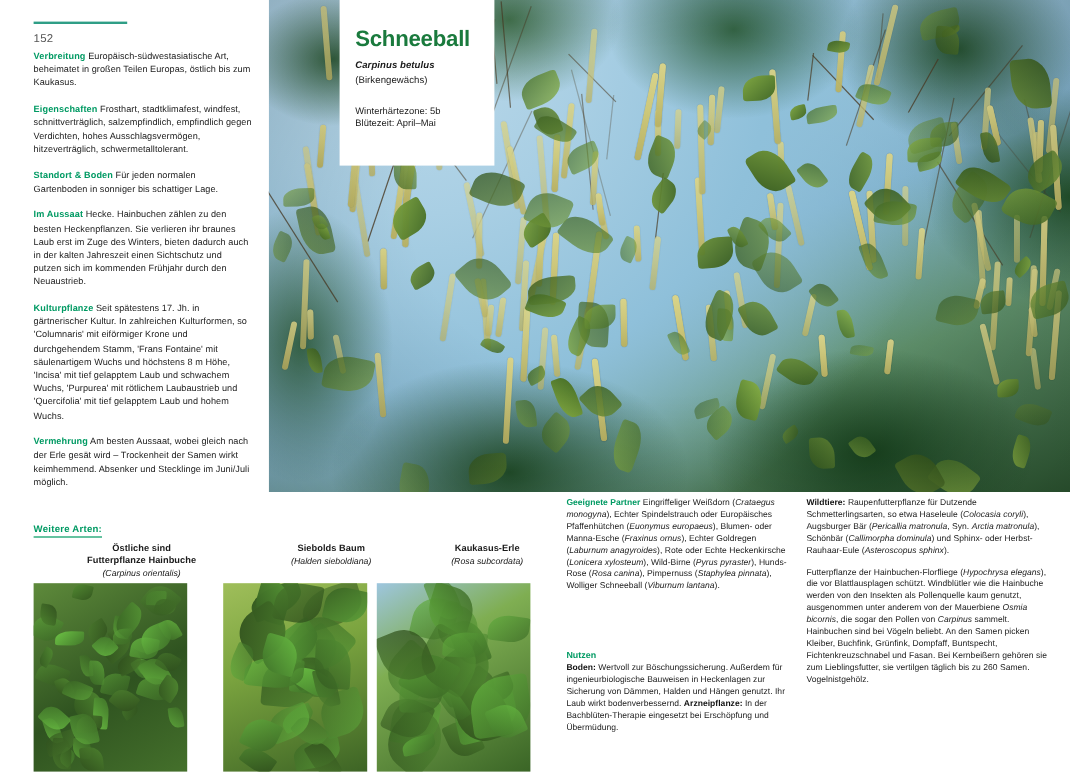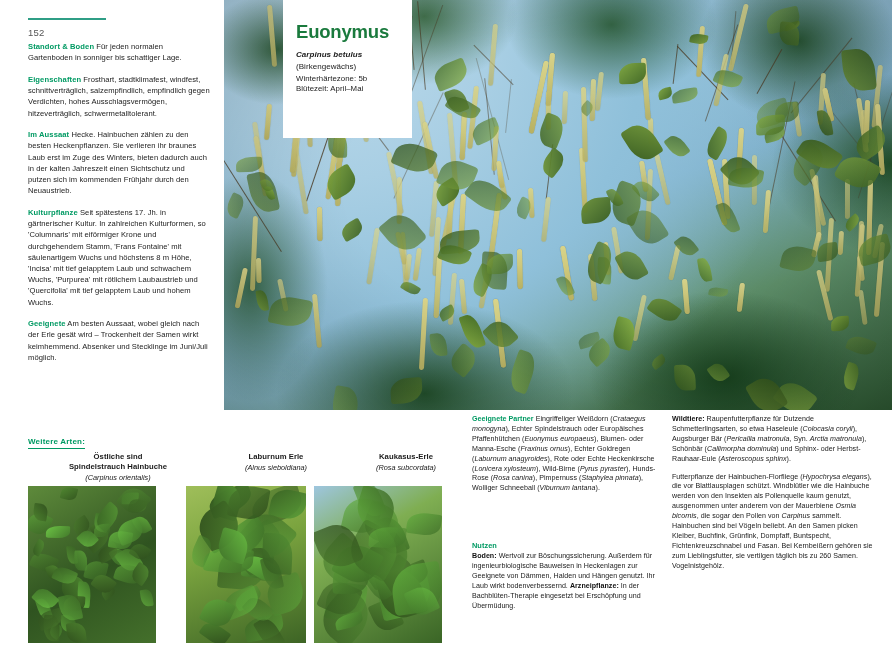--- a/index.html
+++ b/index.html
@@ -63,21 +63,21 @@
 
   
   .card {
     position:absolute; left:283px; top:0; width:129px; height:138px;
     background:#ffffff; z-index:5;
     padding:22px 0 0 13px;
   }
   .card h1 { font-size:18.5px; font-weight:bold; color:#1a7a3d; letter-spacing:-.2px; line-height:20px; }
   .card .sci { font-size:8px; font-style:italic; font-weight:bold; margin-top:8px; letter-spacing:.05px; }
   .card .fam { font-size:8px; margin-top:2.5px; letter-spacing:.05px; }
-  .card .meta { margin-top:3px; }
+  .card .meta { margin-top:17px; }
   .card .meta div { font-size:7.8px; line-height:10.5px; letter-spacing:.05px; }
 
   
   .bottom { position:absolute; left:0; top:414px; width:892px; height:234px; }
 
   .weitere { position:absolute; left:28px; top:16px; }
   .weitere span {
     font-size:8px; font-weight:bold; color:#009a63;
     border-bottom:1px solid #009a63; padding-bottom:1.5px; letter-spacing:.2px;
   }
@@ -363,57 +363,58 @@
           <div class="leaf" style="width: 13.0343px; height: 10.3565px; left: 36.0981px; top: 180.156px; transform: rotate(62.4252deg); background: linear-gradient(140deg, rgb(135, 175, 68), rgb(68, 107, 37)); opacity: 0.65;"></div>
           <div class="leaf" style="width: 18.6945px; height: 8.73776px; left: 484.815px; top: 287.556px; transform: rotate(190.392deg); background: linear-gradient(140deg, rgb(132, 171, 66), rgb(66, 105, 36)); opacity: 0.51;"></div>
           <div class="leaf" style="width: 40.9086px; height: 27.4004px; left: 170.103px; top: 143.556px; transform: rotate(202.548deg); background: linear-gradient(140deg, rgb(92, 126, 46), rgb(46, 80, 26)); opacity: 0.75;"></div>
           <div class="leaf" style="width: 36.6172px; height: 25.3742px; left: 102.858px; top: 393.179px; transform: rotate(280.148deg); background: linear-gradient(140deg, rgb(137, 177, 69), rgb(69, 108, 37)); opacity: 0.57;"></div>
           <div class="leaf" style="width: 34.0274px; height: 19.8069px; left: 505.459px; top: 167.986px; transform: rotate(188.993deg); background: linear-gradient(140deg, rgb(122, 160, 61), rgb(61, 99, 34)); opacity: 0.73;"></div>
         </div>
       <div class="vign"></div>
     </div>
 
     <div class="card">
-      <h1>Euonymus</h1>
+      <h1>Schneeball</h1>
       <div class="sci">Carpinus betulus</div>
       <div class="fam">(Birkengewächs)</div>
       <div class="meta">
         <div>Winterhärtezone: 5b</div>
         <div>Blütezeit: April–Mai</div>
       </div>
     </div>
 
     <div class="left-col">
       <div class="rule"></div>
       <div class="folio">152</div>
       <div id="left-sections">
+          <p class="para"><span class="lbl">Verbreitung</span><span> Europäisch-südwestasiatische Art, beheimatet in großen Teilen Europas, östlich bis zum Kaukasus.</span></p>
+          <p class="para"><span class="lbl">Eigenschaften</span><span> Frosthart, stadtklimafest, windfest, schnittverträglich, salzempfindlich, empfindlich gegen Verdichten, hohes Ausschlagsvermögen, hitzeverträglich, schwermetalltolerant.</span></p>
           <p class="para"><span class="lbl">Standort &amp; Boden</span><span> Für jeden normalen Gartenboden in sonniger bis schattiger Lage.</span></p>
-          <p class="para"><span class="lbl">Eigenschaften</span><span> Frosthart, stadtklimafest, windfest, schnittverträglich, salzempfindlich, empfindlich gegen Verdichten, hohes Ausschlagsvermögen, hitzeverträglich, schwermetalltolerant.</span></p>
           <p class="para"><span class="lbl">Im Aussaat</span><span> Hecke. Hainbuchen zählen zu den besten Heckenpflanzen. Sie verlieren ihr braunes Laub erst im Zuge des Winters, bieten dadurch auch in der kalten Jahreszeit einen Sichtschutz und putzen sich im kommenden Frühjahr durch den Neuaustrieb.</span></p>
           <p class="para"><span class="lbl">Kulturpflanze</span><span> Seit spätestens 17. Jh. in gärtnerischer Kultur. In zahlreichen Kulturformen, so 'Columnaris' mit eiförmiger Krone und durchgehendem Stamm, 'Frans Fontaine' mit säulenartigem Wuchs und höchstens 8 m Höhe, 'Incisa' mit tief gelapptem Laub und schwachem Wuchs, 'Purpurea' mit rötlichem Laubaustrieb und 'Quercifolia' mit tief gelapptem Laub und hohem Wuchs.</span></p>
-          <p class="para"><span class="lbl">Geeignete</span><span> Am besten Aussaat, wobei gleich nach der Erle gesät wird – Trockenheit der Samen wirkt keimhemmend. Absenker und Stecklinge im Juni/Juli möglich.</span></p>
+          <p class="para"><span class="lbl">Vermehrung</span><span> Am besten Aussaat, wobei gleich nach der Erle gesät wird – Trockenheit der Samen wirkt keimhemmend. Absenker und Stecklinge im Juni/Juli möglich.</span></p>
         </div>
     </div>
   </div>
 
   <div class="bottom">
 
     <div class="weitere">
       <span>Weitere Arten:</span>
     </div>
 
     <div class="species" id="species-names">
         <div class="sp" style="left: 0px; width: 180px;">
           <div class="nm">Östliche sind</div>
-          <div class="nm">Spindelstrauch Hainbuche</div>
+          <div class="nm">Futterpflanze Hainbuche</div>
           <div class="sc">(Carpinus orientalis)</div>
         </div>
         <div class="sp" style="left: 188px; width: 120px;">
-          <div class="nm">Laburnum Erle</div>
-          <div class="sc">(Alnus sieboldiana)</div>
+          <div class="nm">Siebolds Baum</div>
+          <div class="sc">(Halden sieboldiana)</div>
         </div>
         <div class="sp" style="left: 318px; width: 120px;">
           <div class="nm">Kaukasus-Erle</div>
           <div class="sc">(Rosa subcordata)</div>
         </div>
       </div>
     <div class="thumbs" id="species-thumbs">
         <div class="thumb t1" style="left: 0px; width: 128px; height: 157px;">
           <div class="fol" style="width: 14.4549px; height: 12.2564px; left: 62.7942px; top: 38.1896px; transform: rotate(49.4702deg); background: linear-gradient(135deg, rgb(74, 123, 44), rgb(44, 74, 26)); opacity: 0.81;"></div>
           <div class="fol" style="width: 23.9826px; height: 23.5709px; left: 34.4712px; top: 90.0555px; transform: rotate(100.146deg); background: linear-gradient(135deg, rgb(82, 140, 50), rgb(49, 84, 30)); opacity: 0.9;"></div>
@@ -519,21 +520,21 @@
           <div class="fol" style="width: 36.632px; height: 21.4958px; left: 55.1609px; top: 40.5082px; transform: rotate(3.74054deg); background: linear-gradient(135deg, rgb(102, 182, 64), rgb(61, 109, 38)); opacity: 0.6;"></div>
         </div>
       </div>
 
     <div class="rcol rcol-a">
       <p>
         <span class="lbl">Geeignete Partner</span><span id="partners-body"><span> Eingriffeliger Weißdorn (</span><em>Crataegus monogyna</em><span>), Echter Spindelstrauch oder Europäisches Pfaffenhütchen (</span><em>Euonymus europaeus</em><span>), Blumen- oder Manna-Esche (</span><em>Fraxinus ornus</em><span>), Echter Goldregen (</span><em>Laburnum anagyroides</em><span>), Rote oder Echte Heckenkirsche (</span><em>Lonicera xylosteum</em><span>), Wild-Birne (</span><em>Pyrus pyraster</em><span>), Hunds-Rose (</span><em>Rosa canina</em><span>), Pimpernuss (</span><em>Staphylea pinnata</em><span>), Wolliger Schneeball (</span><em>Viburnum lantana</em><span>).</span></span>
       </p>
       <p>
         <span class="head">Nutzen</span>
-        <span class="lblb">Boden:</span><span> Wertvoll zur Böschungssicherung. Außerdem für ingenieurbiologische Bauweisen in Heckenlagen zur Geeignete von Dämmen, Halden und Hängen genutzt. Ihr Laub wirkt bodenverbessernd.</span>
+        <span class="lblb">Boden:</span><span> Wertvoll zur Böschungssicherung. Außerdem für ingenieurbiologische Bauweisen in Heckenlagen zur Sicherung von Dämmen, Halden und Hängen genutzt. Ihr Laub wirkt bodenverbessernd.</span>
         <span class="lblb">Arzneipflanze:</span><span> In der Bachblüten-Therapie eingesetzt bei Erschöpfung und Übermüdung.</span>
       </p>
     </div>
 
     <div class="rcol rcol-b">
       <p>
         <span class="lblb">Wildtiere:</span><span id="wildtiere-body"><span> Raupenfutterpflanze für Dutzende Schmetterlingsarten, so etwa Haseleule (</span><em>Colocasia coryli</em><span>), Augsburger Bär (</span><em>Pericallia matronula</em><span>, Syn. </span><em>Arctia matronula</em><span>), Schönbär (</span><em>Callimorpha dominula</em><span>) und Sphinx- oder Herbst-Rauhaar-Eule (</span><em>Asteroscopus sphinx</em><span>).</span></span>
       </p>
       <p><span id="wildtiere-body2"><span>Futterpflanze der Hainbuchen-Florfliege (</span><em>Hypochrysa elegans</em><span>), die vor Blattlausplagen schützt. Windblütler wie die Hainbuche werden von den Insekten als Pollenquelle kaum genutzt, ausgenommen unter anderem von der Mauerbiene </span><em>Osmia bicornis</em><span>, die sogar den Pollen von </span><em>Carpinus</em><span> sammelt. Hainbuchen sind bei Vögeln beliebt. An den Samen picken Kleiber, Buchfink, Grünfink, Dompfaff, Buntspecht, Fichtenkreuzschnabel und Fasan. Bei Kernbeißern gehören sie zum Lieblingsfutter, sie vertilgen täglich bis zu 260 Samen. Vogelnistgehölz.</span></span></p>
     </div>

